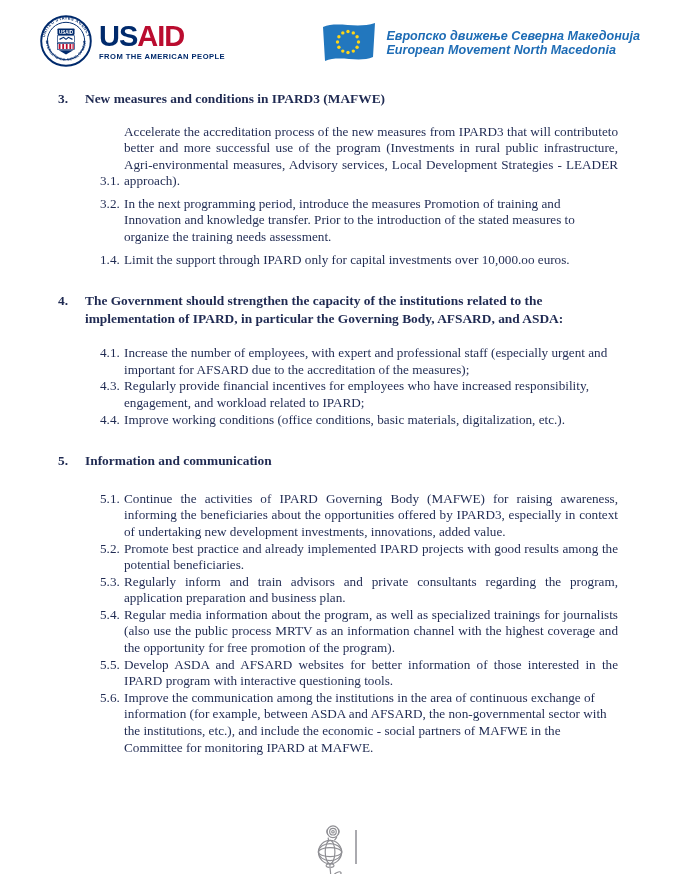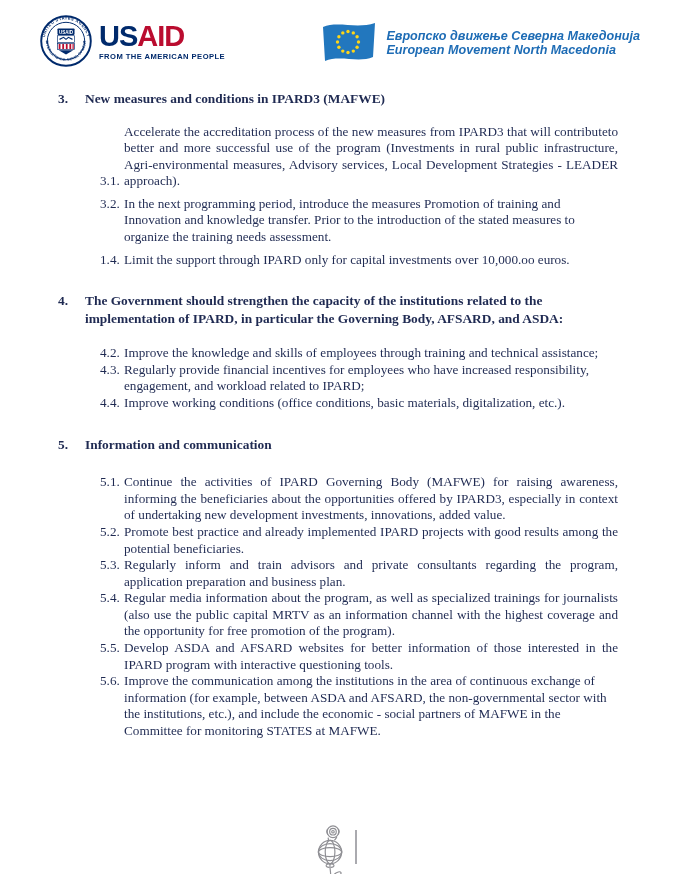--- a/index.html
+++ b/index.html
@@ -163,25 +163,25 @@
   </div>
 </div>
   </div>
 
   <div class="section">
     <div class="sec-head">
       <span class="sec-num">4.</span>
       <span class="sec-title">The Government should strengthen the capacity of the institutions related to the implementation of IPARD, in particular the Governing Body, AFSARD, and ASDA:</span>
     </div>
     <div class="items" style="margin-top: 18px;">
-
-  <div class="sub-item">
-    <span class="item-num">4.2.</span>
-    <span class="item-text">Improve the knowledge and skills of employees through training and technical assistance;</span>
-  </div>
+  <div class="sub-item">
+    <span class="item-num">4.1.</span>
+    <span class="item-text">Increase the number of employees, with expert and professional staff (especially urgent and important for AFSARD due to the accreditation of the measures);</span>
+  </div>
+
 
   <div class="sub-item">
     <span class="item-num">4.3.</span>
     <span class="item-text">Regularly provide financial incentives for employees who have increased responsibility, engagement, and workload related to IPARD;</span>
   </div>
 
   <div class="sub-item">
     <span class="item-num">4.4.</span>
     <span class="item-text">Improve working conditions (office conditions, basic materials, digitalization, etc.).</span>
   </div>
@@ -204,31 +204,31 @@
     <span class="item-text">Promote best practice and already implemented IPARD projects with good results among the potential beneficiaries.</span>
   </div>
 
   <div class="sub-item justify">
     <span class="item-num">5.3.</span>
     <span class="item-text">Regularly inform and train advisors and private consultants regarding the program, application preparation and business plan.</span>
   </div>
 
   <div class="sub-item justify">
     <span class="item-num">5.4.</span>
-    <span class="item-text">Regular media information about the program, as well as specialized trainings for journalists (also use the public capital MRTV as an information channel with the highest coverage and the opportunity for free promotion of the program).</span>
+    <span class="item-text">Regular media information about the program, as well as specialized trainings for journalists (also use the public process MRTV as an information channel with the highest coverage and the opportunity for free promotion of the program).</span>
   </div>
 
   <div class="sub-item justify">
     <span class="item-num">5.5.</span>
     <span class="item-text">Develop ASDA and AFSARD websites for better information of those interested in the IPARD program with interactive questioning tools.</span>
   </div>
 
   <div class="sub-item">
     <span class="item-num">5.6.</span>
-    <span class="item-text">Improve the communication among the institutions in the area of continuous exchange of information (for example, between ASDA and AFSARD, the non-governmental sector with the institutions, etc.), and include the economic - social partners of MAFWE in the Committee for monitoring STATES at MAFWE.</span>
+    <span class="item-text">Improve the communication among the institutions in the area of continuous exchange of information (for example, between ASDA and AFSARD, the non-governmental sector with the institutions, etc.), and include the economic - social partners of MAFWE in the Committee for monitoring IPARD at MAFWE.</span>
   </div>
 </div>
   </div>
 </div>
   </div>
 
   <div class="footer">
     <svg class="sfpa-emblem" viewBox="0 0 38 66" fill="none" stroke="var(--gray)" stroke-width="1.2">
       <circle cx="20" cy="9" r="6"></circle>
       <circle cx="20" cy="9" r="3.4"></circle>

